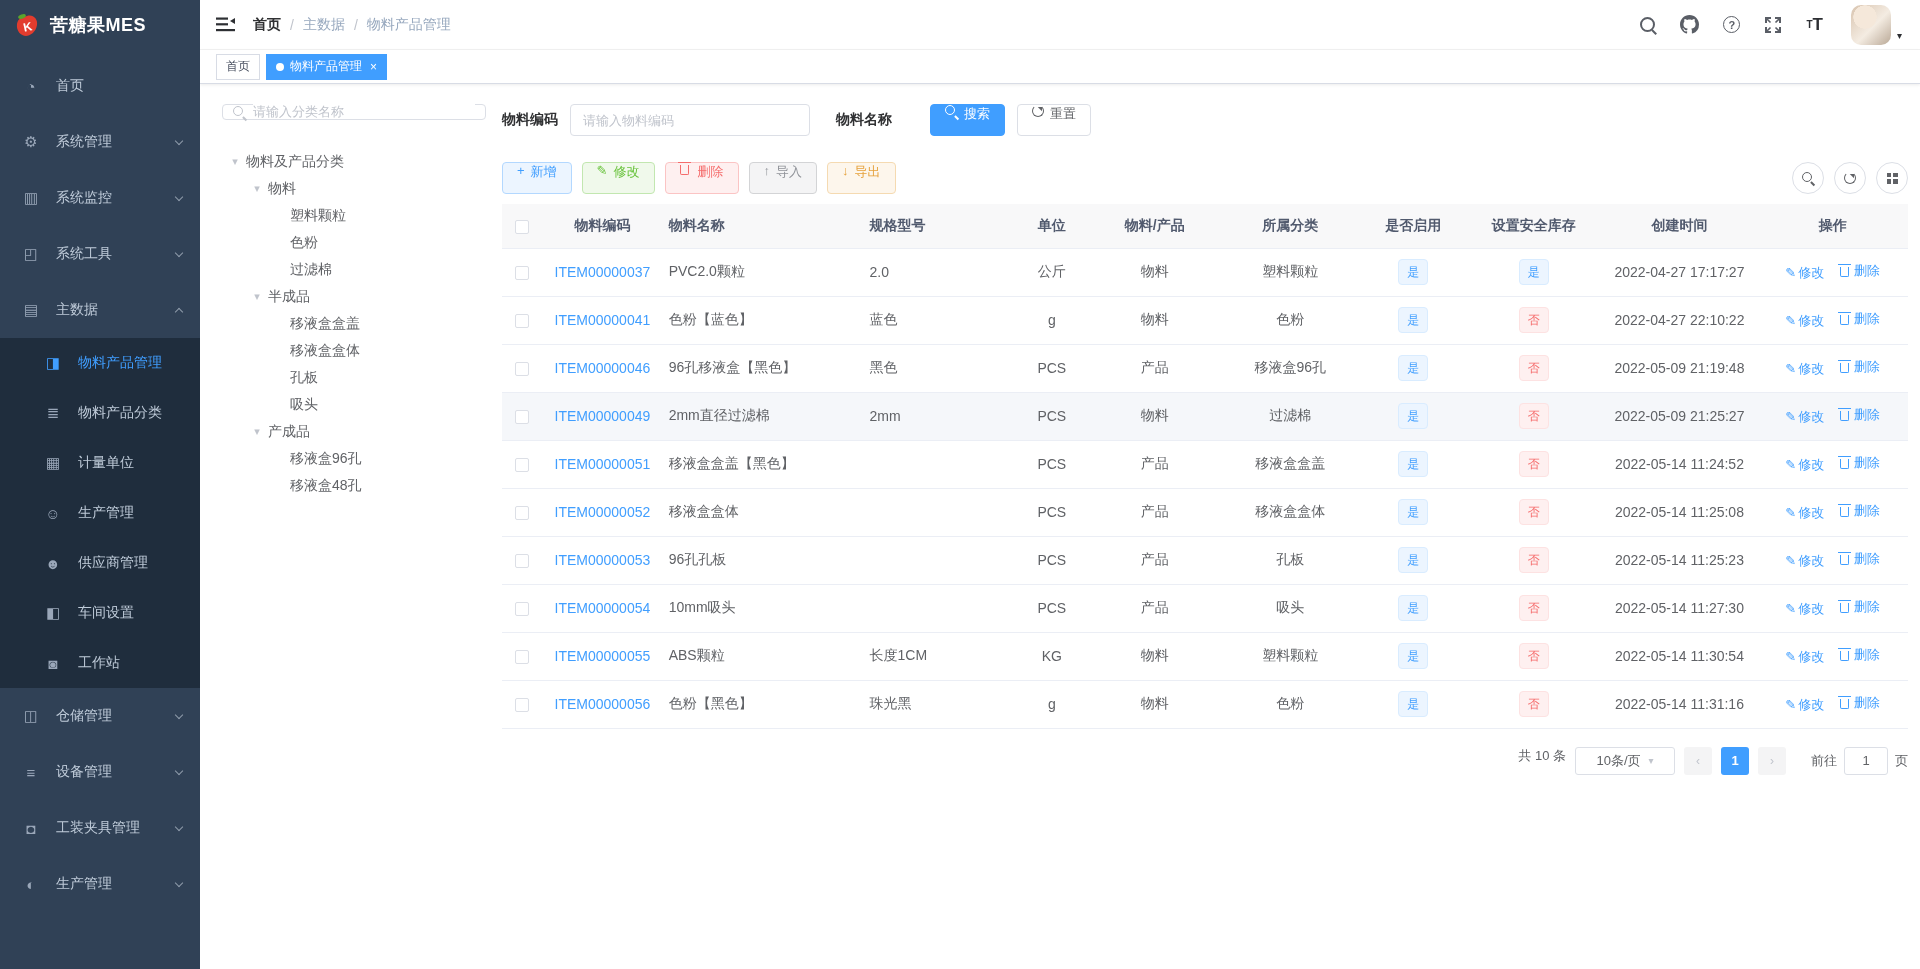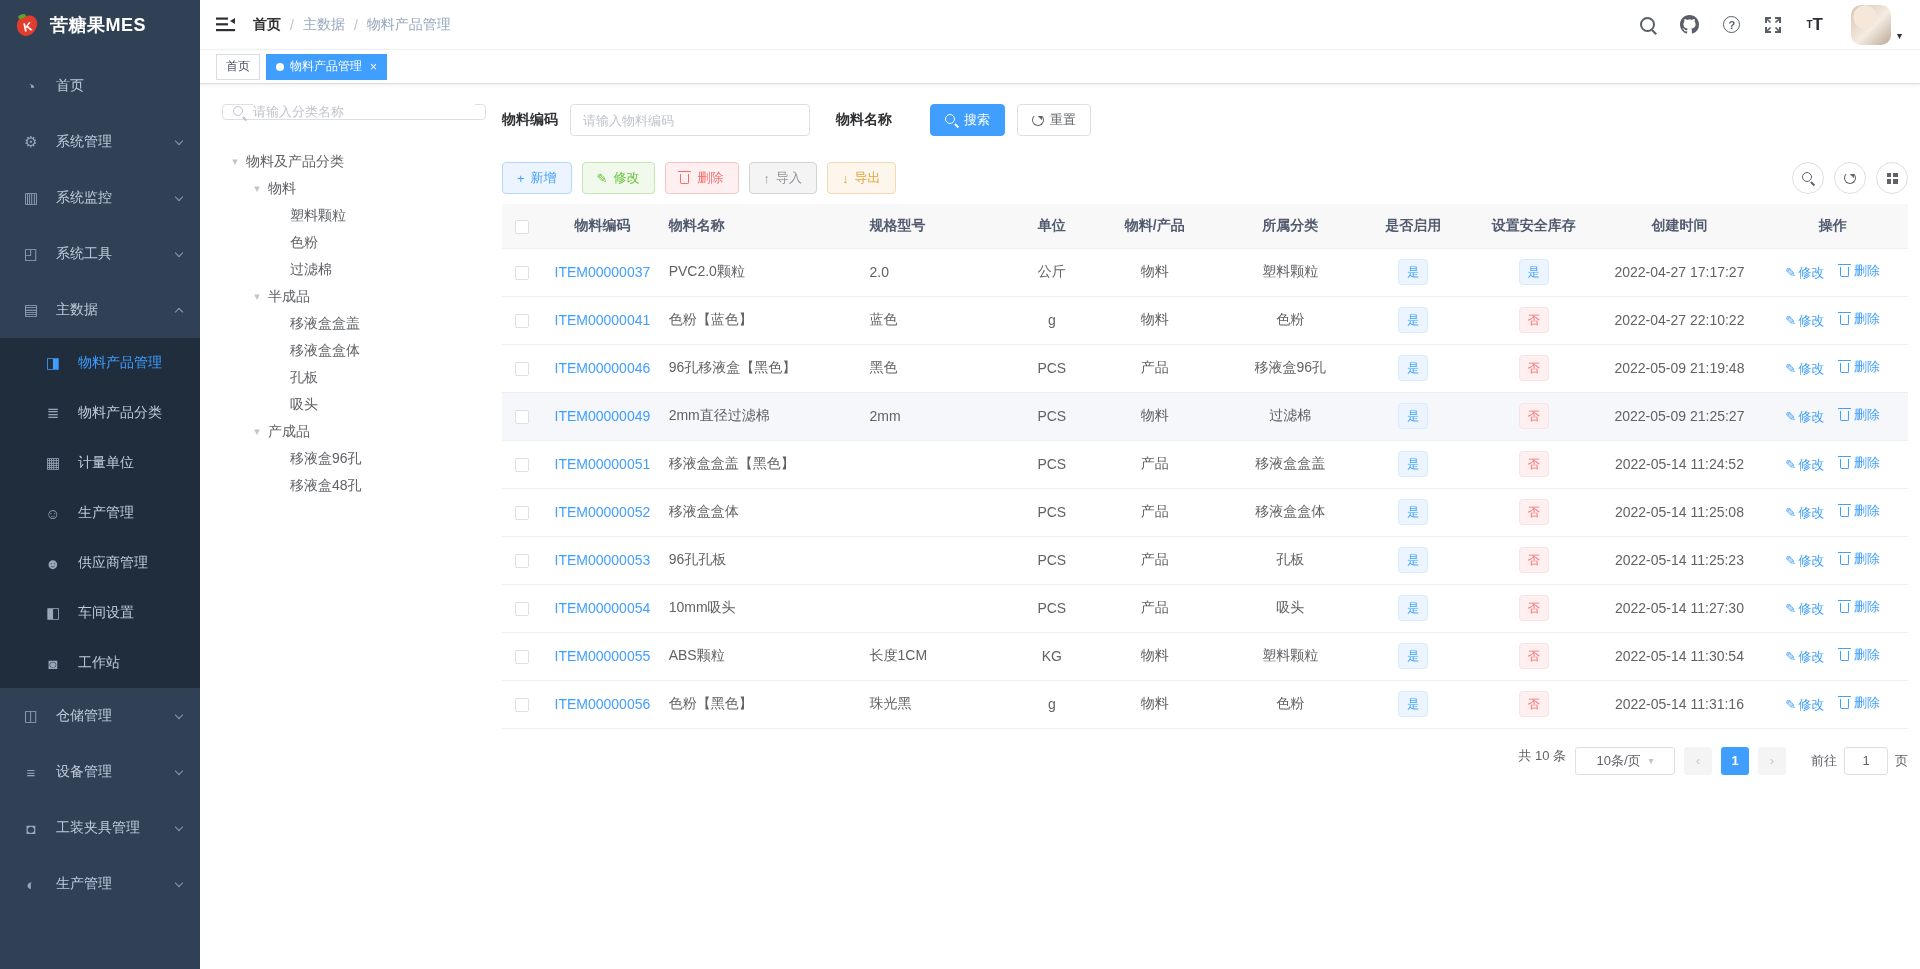--- a/index.html
+++ b/index.html
@@ -68,21 +68,21 @@
   .t-caret{width:14px;margin-right:4px;color:#c0c4cc;font-size:11px;text-align:center;flex-shrink:0}
 
   .workarea{flex:1;display:flex;flex-direction:column;min-width:0}
   .filter-row{display:flex;align-items:center;height:32px;flex-shrink:0}
   .f-group{display:flex;align-items:center;margin-right:26px}
   .f-label{font-weight:700;color:#303133;margin-right:12px;white-space:nowrap}
   .f-input{width:240px;height:32px;border:1px solid #dcdfe6;border-radius:4px;
     padding:0 12px;font-size:13px;color:#606266;outline:none}
   .f-input::placeholder{color:#c0c4cc}
   .btn{height:32px;padding:0 14px;border-radius:4px;font-size:13px;display:inline-flex;
-    align-items:center;gap:6px;cursor:pointer;border:1px solid #dcdfe6;background:#fff;color:#606266;white-space:nowrap}
+    gap:6px;cursor:pointer;border:1px solid #dcdfe6;background:#fff;color:#606266;white-space:nowrap}
   .btn-search{background:#409eff;border-color:#409eff;color:#fff;margin-right:12px}
   .btn-primary-plain{color:#409eff;background:#ecf5ff;border-color:#b3d8ff}
   .btn-success-plain{color:#67c23a;background:#f0f9eb;border-color:#c2e7b0}
   .btn-danger-plain{color:#f56c6c;background:#fef0f0;border-color:#fbc4c4}
   .btn-info-plain{color:#909399;background:#f4f4f5;border-color:#d3d4d6}
   .btn-warning-plain{color:#e6a23c;background:#fdf6ec;border-color:#f5dab1}
   .toolbar{margin-top:26px;display:flex;align-items:center;gap:10px;flex-shrink:0}
   .tool-circles{margin-left:auto;display:flex;gap:10px}
   .circle-btn{width:32px;height:32px;border-radius:50%;border:1px solid #dcdfe6;background:#fff;
     color:#606266;display:flex;align-items:center;justify-content:center;cursor:pointer;font-size:13px}

